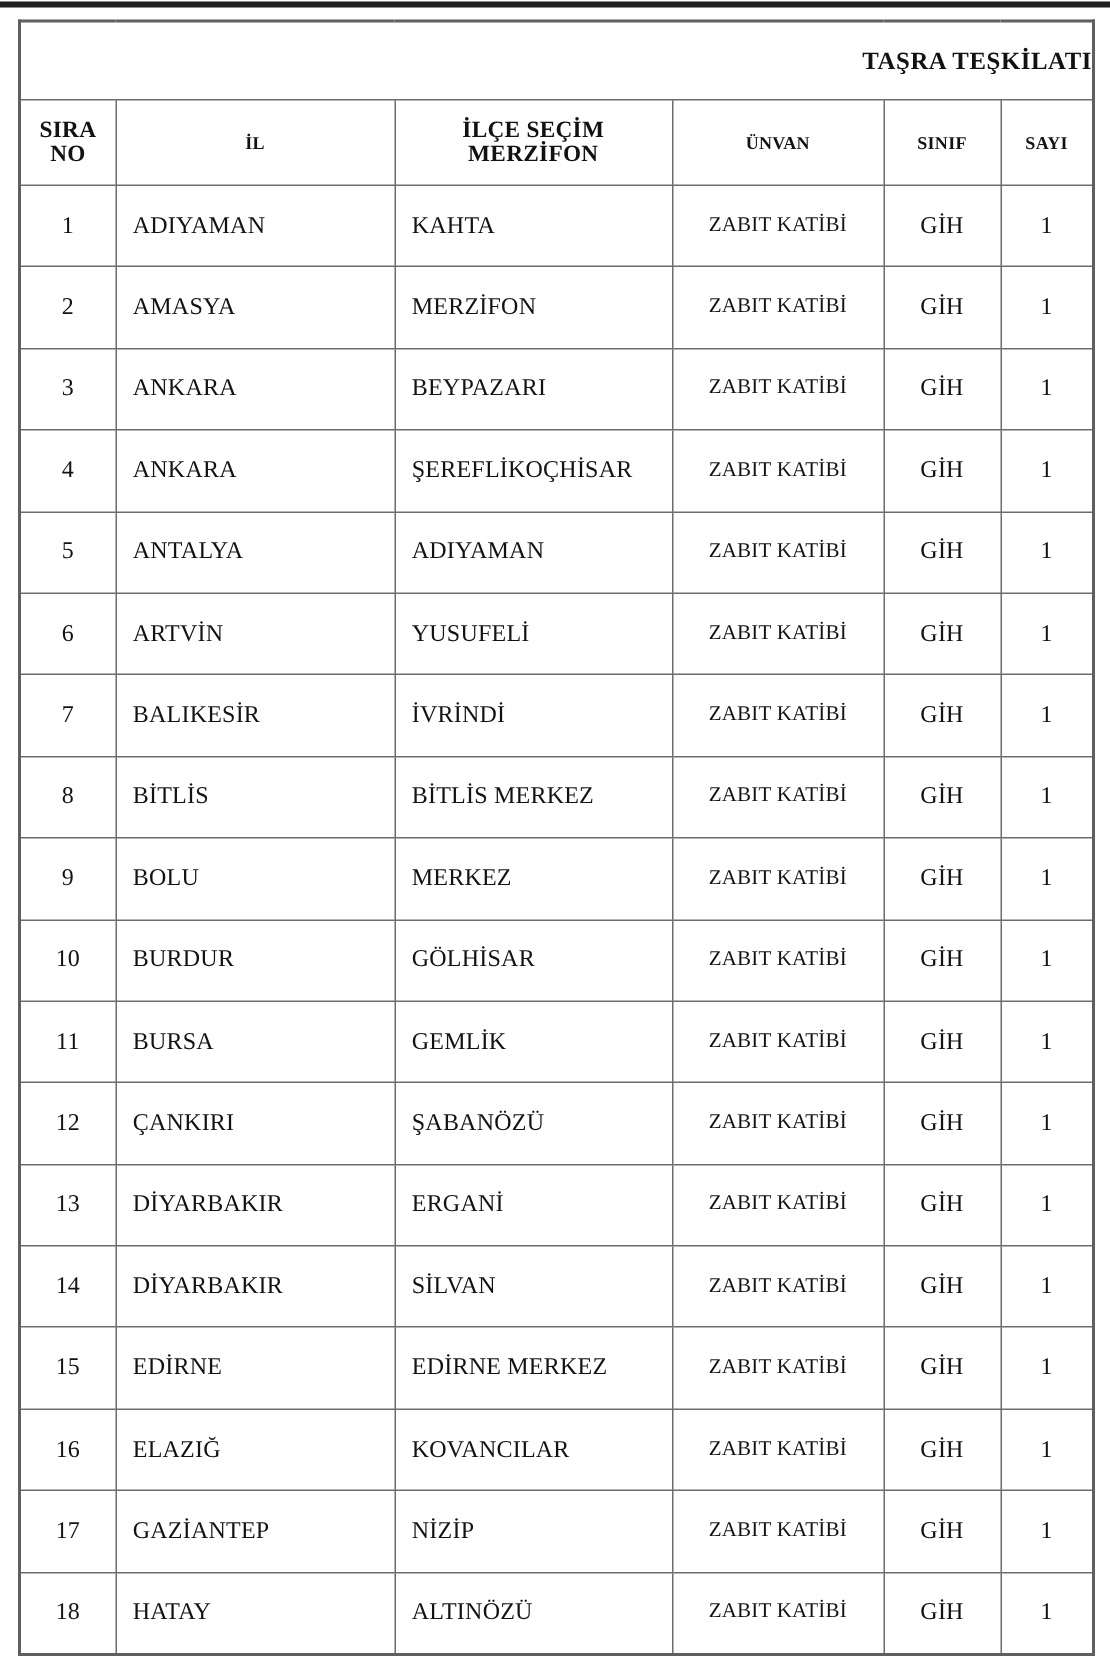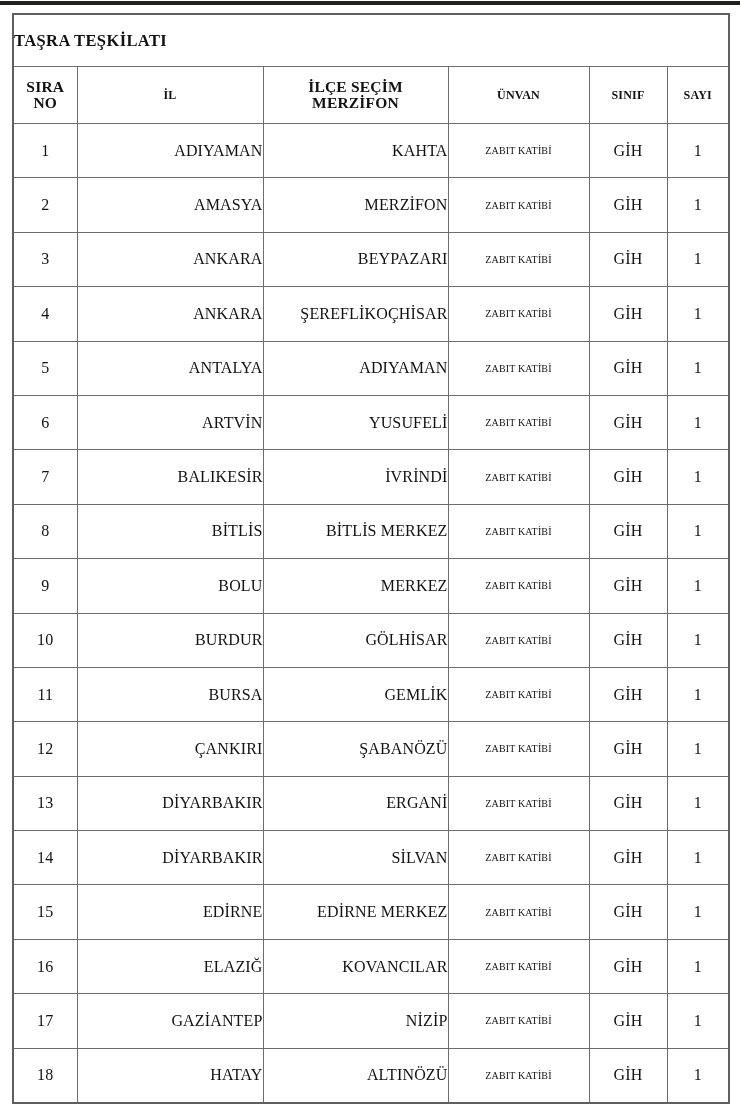--- a/index.html
+++ b/index.html
@@ -53,21 +53,21 @@
   col.c-sira  { width: 64px;  }
   col.c-il    { width: 186px; }
   col.c-ilce  { width: 185px; }
   col.c-unvan { width: 141px; }
   col.c-sinif { width: 78px;  }
   col.c-sayi  { width: 62px;  }
 
   
   .doc-title-cell {
     height: 51px;
-    text-align: left;
+    text-align: right;
   }
   .doc-title-text {
     font-size: 16.5px;
     font-weight: bold;
     letter-spacing: 0.4px;
   }
 
   
   .hdr-cell {
     height: 56px;
@@ -86,24 +86,24 @@
   
   tbody tr { height: 54.4px; }
 
   .cell {
     font-size: 16px;
     letter-spacing: 0.15px;
     white-space: nowrap;
   }
   .cell.center { text-align: center; }
   .cell.left {
-    text-align: right;
-    padding-left: 29px;
-  }
-  .cell.unvan { font-size: 10px; }
+    text-align: left;
+    padding-left: 11px;
+  }
+  .cell.unvan { font-size: 14px; }
 </style>
 </head>
 <body>
 
 <div class="page-top-band"></div>
 
 <div class="sheet">
   <table class="roster">
     <colgroup>
       <col class="c-sira">

